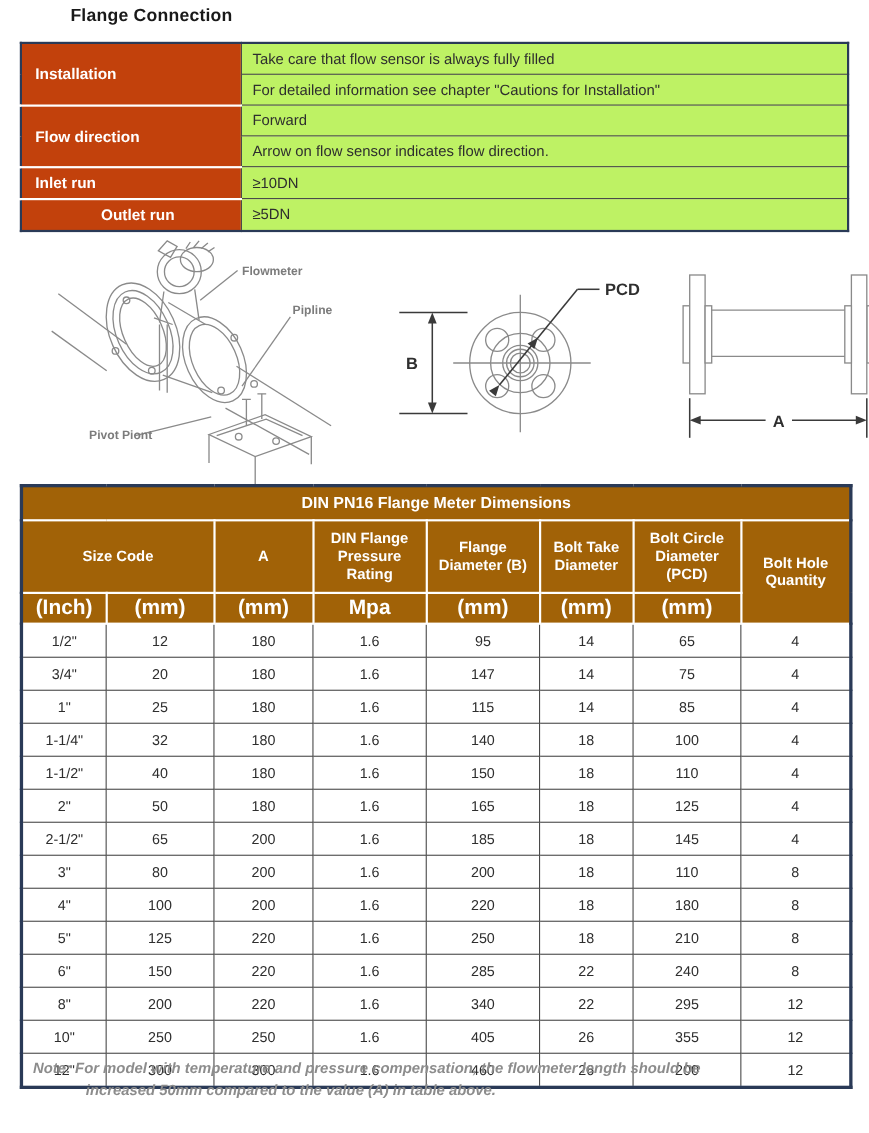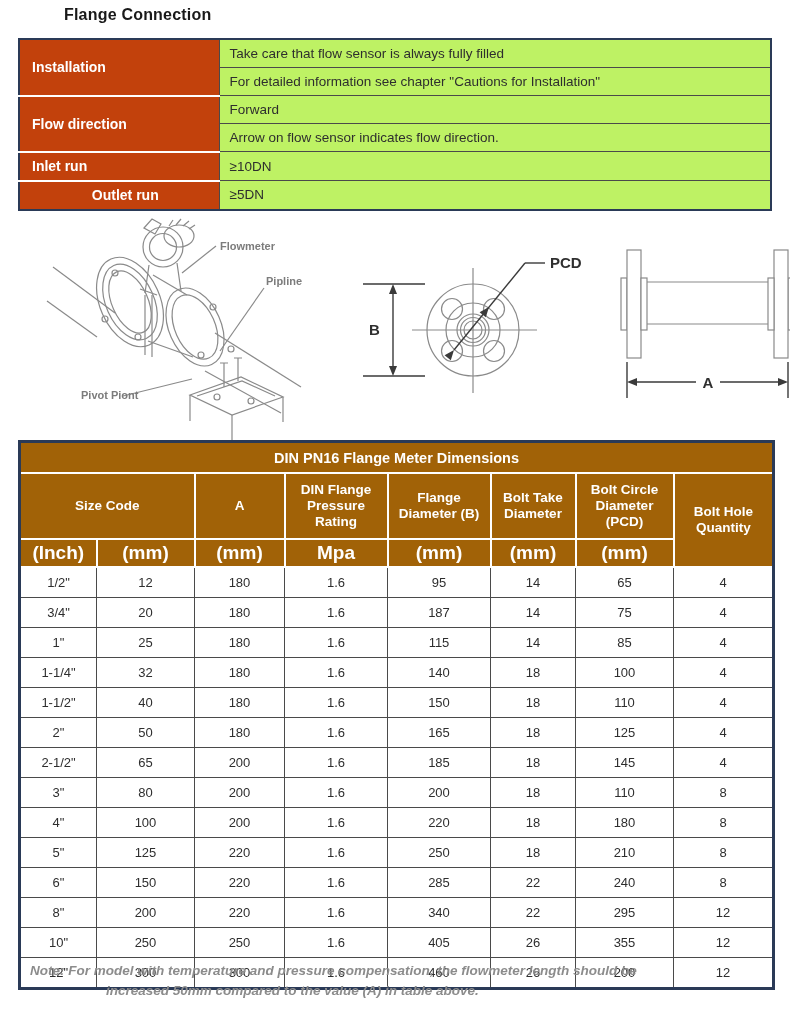--- a/index.html
+++ b/index.html
@@ -56,21 +56,21 @@
     height:27px; border:1px solid #4a4a4a; background:#fff;
     text-align:center; font-size:13px; color:#2e2e2e;
   }
 
   
   .note {
     position:absolute; left:30px; top:961px; width:745px;
     color:#8c8c8c; font-weight:bold; font-style:italic;
     font-size:13.5px; line-height:1.5;
   }
-  .note .l2 { margin-left:76px; }
+  .note .l2 { margin-left:48px; }
 </style>
 </head>
 <body>
 
 <div class="page">
 
   <h1 class="page-title">Flange Connection</h1>
 
   <table class="t1">
     <colgroup>
@@ -266,21 +266,21 @@
         <td>95</td>
         <td>14</td>
         <td>65</td>
         <td>4</td>
       </tr>
         <tr>
         <td>3/4"</td>
         <td>20</td>
         <td>180</td>
         <td>1.6</td>
-        <td>187</td>
+        <td>147</td>
         <td>14</td>
         <td>75</td>
         <td>4</td>
       </tr>
         <tr>
         <td>1"</td>
         <td>25</td>
         <td>180</td>
         <td>1.6</td>
         <td>115</td>

